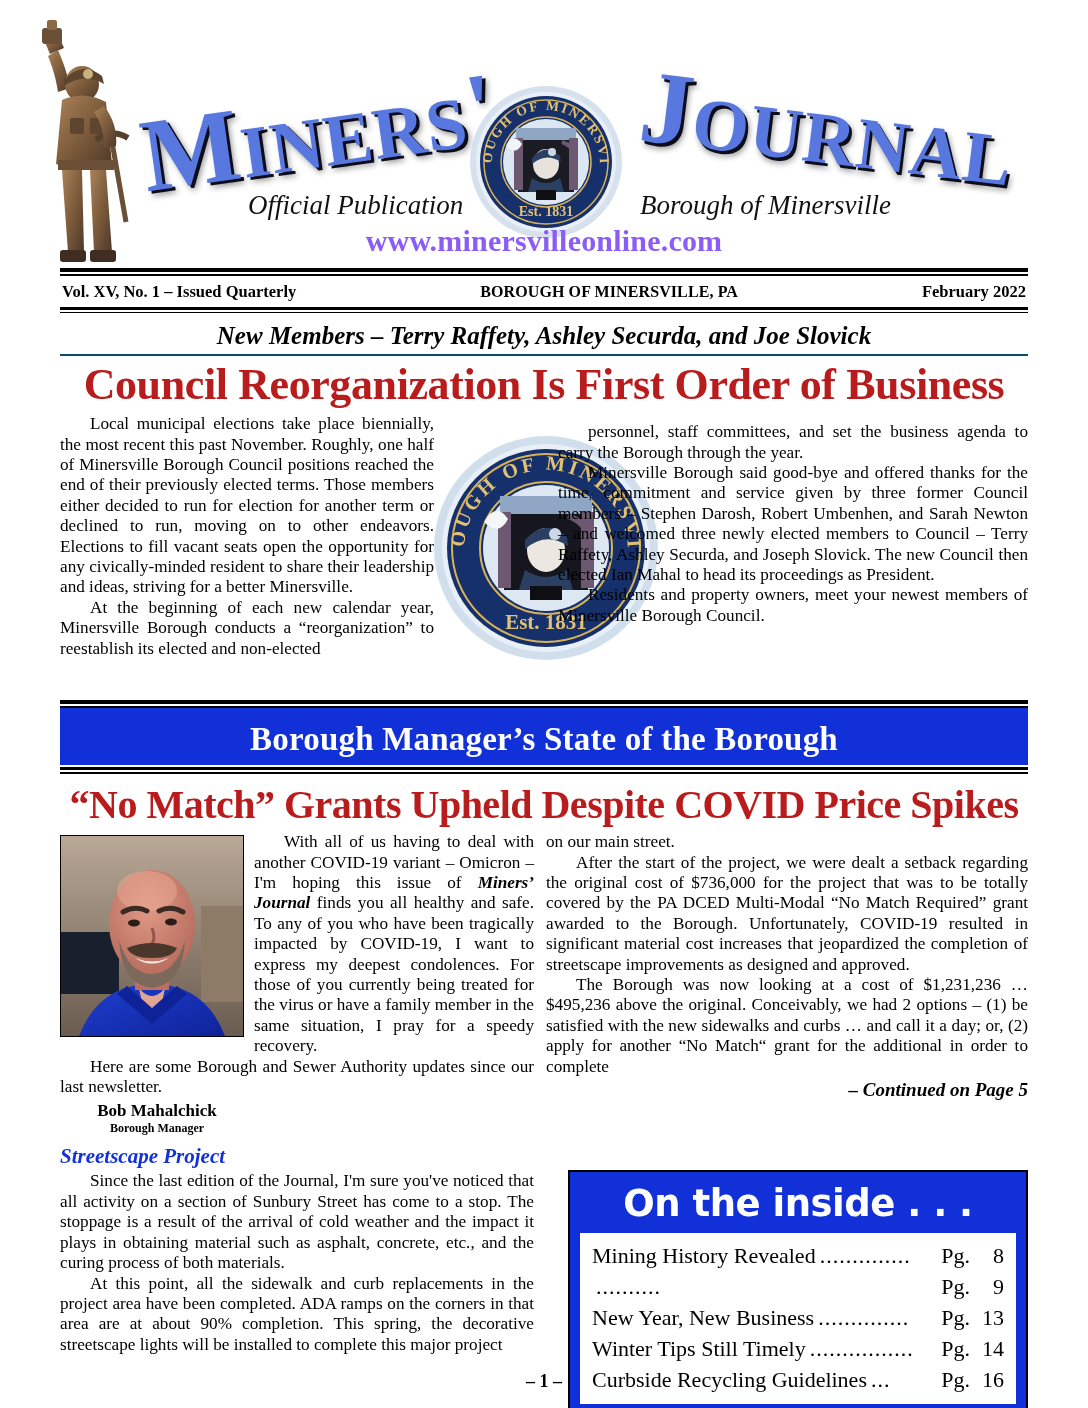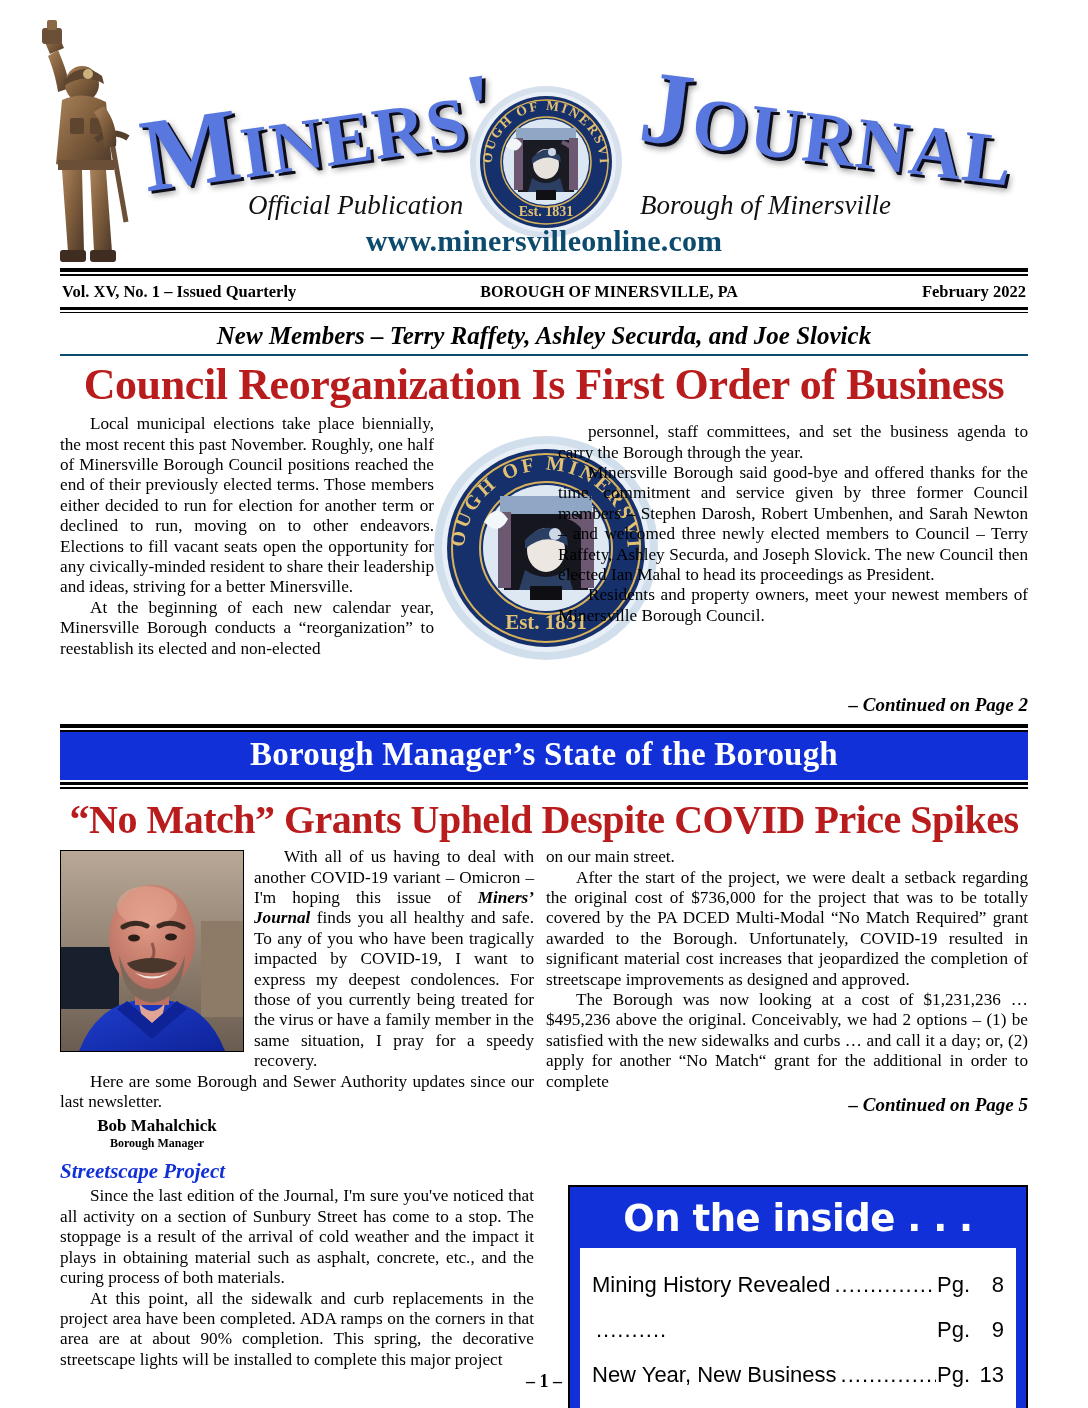--- a/index.html
+++ b/index.html
@@ -22,21 +22,21 @@
   .np-miners{left:140px;top:72px;font-size:104px;transform:rotate(-8deg);
              font-variant:small-caps;}
   .np-journal{left:640px;top:68px;font-size:104px;transform:rotate(7deg);
              font-variant:small-caps;}
 
   .official-pub{position:absolute;left:248px;top:190px;font-size:27px;
         font-family:"Liberation Serif",serif;font-style:italic;font-weight:400;color:#111;}
   .borough-of{position:absolute;left:640px;top:190px;font-size:27px;
         font-family:"Liberation Serif",serif;font-style:italic;font-weight:400;color:#111;}
   .website{position:absolute;left:0;right:0;top:224px;text-align:center;
-        font-size:30px;font-weight:700;color:#0c4a6e;letter-spacing:.2px;
+        font-size:30px;font-weight:700;color:#8b5cf6;letter-spacing:.2px;
         font-family:"Liberation Serif",serif;}
 
   
   .seal-mast{position:absolute;left:466px;top:72px;width:160px;height:176px;}
   .rule-pair{margin:0 60px;}
   .rule-pair .a{height:4px;background:#000;}
   .rule-pair .b{height:2px;background:#000;margin-top:2px;}
 
   
   .folio{display:flex;align-items:center;justify-content:space-between;
@@ -62,21 +62,21 @@
          hyphens:auto;-webkit-hyphens:auto;}
   p.body.nohy{hyphens:none;}
   .contd{text-align:right;font-style:italic;font-weight:700;font-size:19px;
          margin:2px 60px 0;font-family:"Liberation Serif",serif;}
 
   
   .banner-wrap{margin:8px 60px 0;}
   .banner-wrap .top-a{height:4px;background:#000;}
   .banner-wrap .top-b{height:2px;background:#000;margin-top:2px;}
   .banner{background:#1130d8;color:#fff;text-align:center;font-weight:700;
-          font-size:33px;padding:4px 0 7px;font-family:"Liberation Serif",serif;
+          font-size:33px;padding:13px 0 7px;font-family:"Liberation Serif",serif;
           letter-spacing:.2px;}
   .banner-wrap .bot-a{height:3px;background:#000;}
   .banner-wrap .bot-b{height:2px;background:#000;margin-top:2px;}
 
   .headline-black{text-align:center;color:#b91c1c;font-weight:700;font-size:40px;
           font-family:"Liberation Serif",serif;margin:10px 58px 6px;
           letter-spacing:-.5px;line-height:1.05;}
 
   
   .art2{position:relative;margin:2px 60px 0;}
@@ -92,21 +92,21 @@
   .subhead{color:#1130d8;font-style:italic;font-weight:700;font-size:21px;
         font-family:"Liberation Serif",serif;margin:8px 0 2px;}
 
   
   .inside{position:absolute;right:0;top:338px;width:460px;background:#1130d8;
           border:2px solid #000;padding:8px 10px 12px;box-sizing:border-box;}
   .inside-title{text-align:center;color:#fff;font-family:"DejaVu Sans",sans-serif;
           font-weight:700;font-size:37px;letter-spacing:-.5px;margin:2px 0 8px;}
   .inside-list{background:#fff;padding:7px 12px 9px;}
   .toc-row{display:flex;align-items:flex-end;font-size:22px;line-height:31px;
-           font-family:Liberation Sans, sans-serif;white-space:nowrap;margin-top:14px;}
+           font-family:Liberation Serif, serif;white-space:nowrap;}
   .toc-t{flex:0 0 auto;}
   .toc-dots{flex:1 1 auto;overflow:hidden;letter-spacing:1px;margin:0 1px 0 4px;}
   .toc-pg{flex:0 0 auto;}
   .toc-num{flex:0 0 34px;text-align:right;}
 
   .pagenum{position:absolute;left:0;right:0;bottom:16px;text-align:center;
            font-weight:700;font-size:18px;font-family:"Liberation Serif",serif;}
 </style>
 </head>
 <body>
@@ -257,21 +257,20 @@
       </svg>
     </div>
 
     <div class="col-r">
       <p class="body">personnel, staff committees, and set the business agenda to carry the Borough through the year.</p>
       <p class="body">Minersville Borough said good-bye and offered thanks for the time, commitment and service given by three former Council members – Stephen Darosh, Robert Umbenhen, and Sarah Newton – and welcomed three newly elected members to Council – Terry Raffety, Ashley Securda, and Joseph Slovick. The new Council then elected Ian Mahal to head its proceedings as President.</p>
       <p class="body">Residents and property owners, meet your newest members of Minersville Borough Council.</p>
     </div>
   </div>
 
-  <div class="contd">– Continued on Page 2</div>
 
   <div class="banner-wrap">
     <div class="top-a"></div>
       <div class="top-b"></div>
     <div class="banner">Borough Manager’s State of the Borough</div>
     <div class="bot-a" style="margin-top:2px"></div>
       <div class="bot-b"></div>
   </div>
 
   <div class="headline-black">“No Match” Grants Upheld Despite COVID Price Spikes</div>

